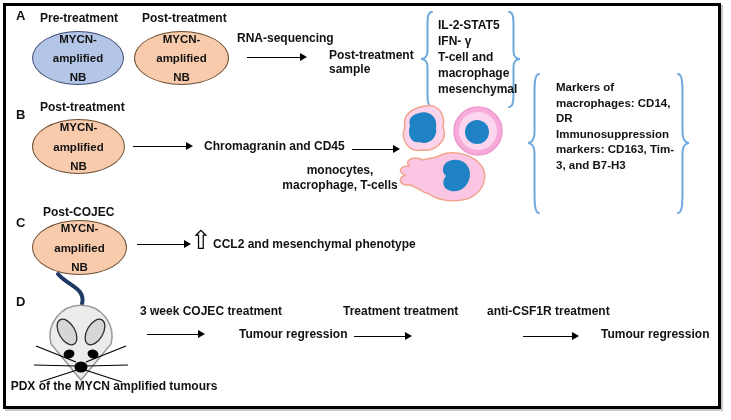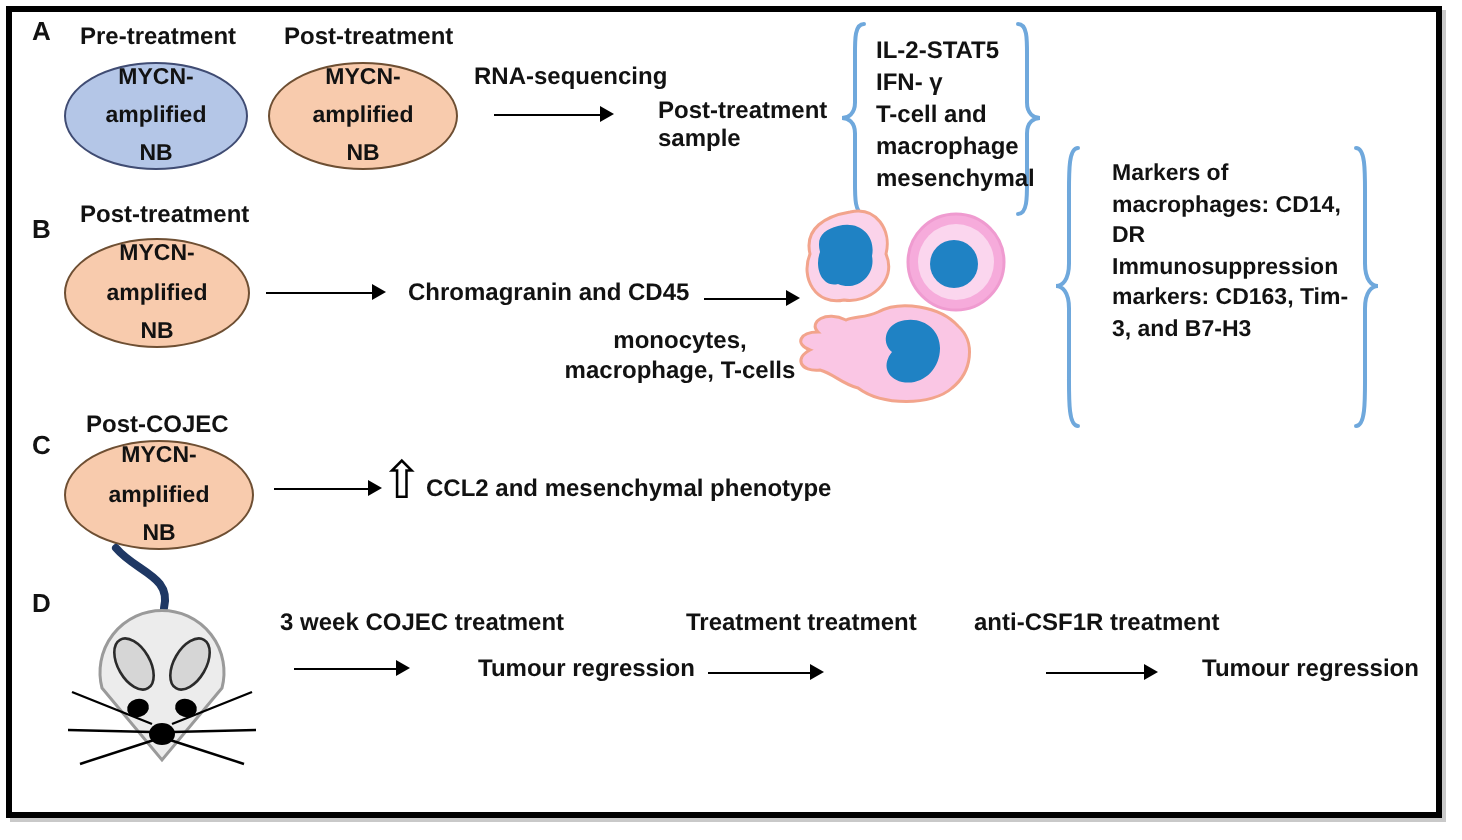--- a/index.html
+++ b/index.html
@@ -165,14 +165,15 @@
   <div class="t" style="left:239px;top:327px;">Tumour regression</div>
 
   <div class="t" style="left:343px;top:304px;">Treatment treatment</div>
   <div class="harrow" style="left:354px;top:336px;width:56px;"></div>
 
   <div class="t" style="left:487px;top:304px;">anti-CSF1R treatment</div>
   <div class="harrow" style="left:523px;top:336px;width:54px;"></div>
   <div class="t" style="left:601px;top:327px;">Tumour regression</div>
 
   <div class="t two-line" style="left:7px;top:379px;width:214px;text-align:center;line-height:15px;">
+    <div>PDX of the MYCN amplified tumours</div>
   </div>
 </div>
 
 </body></html>

